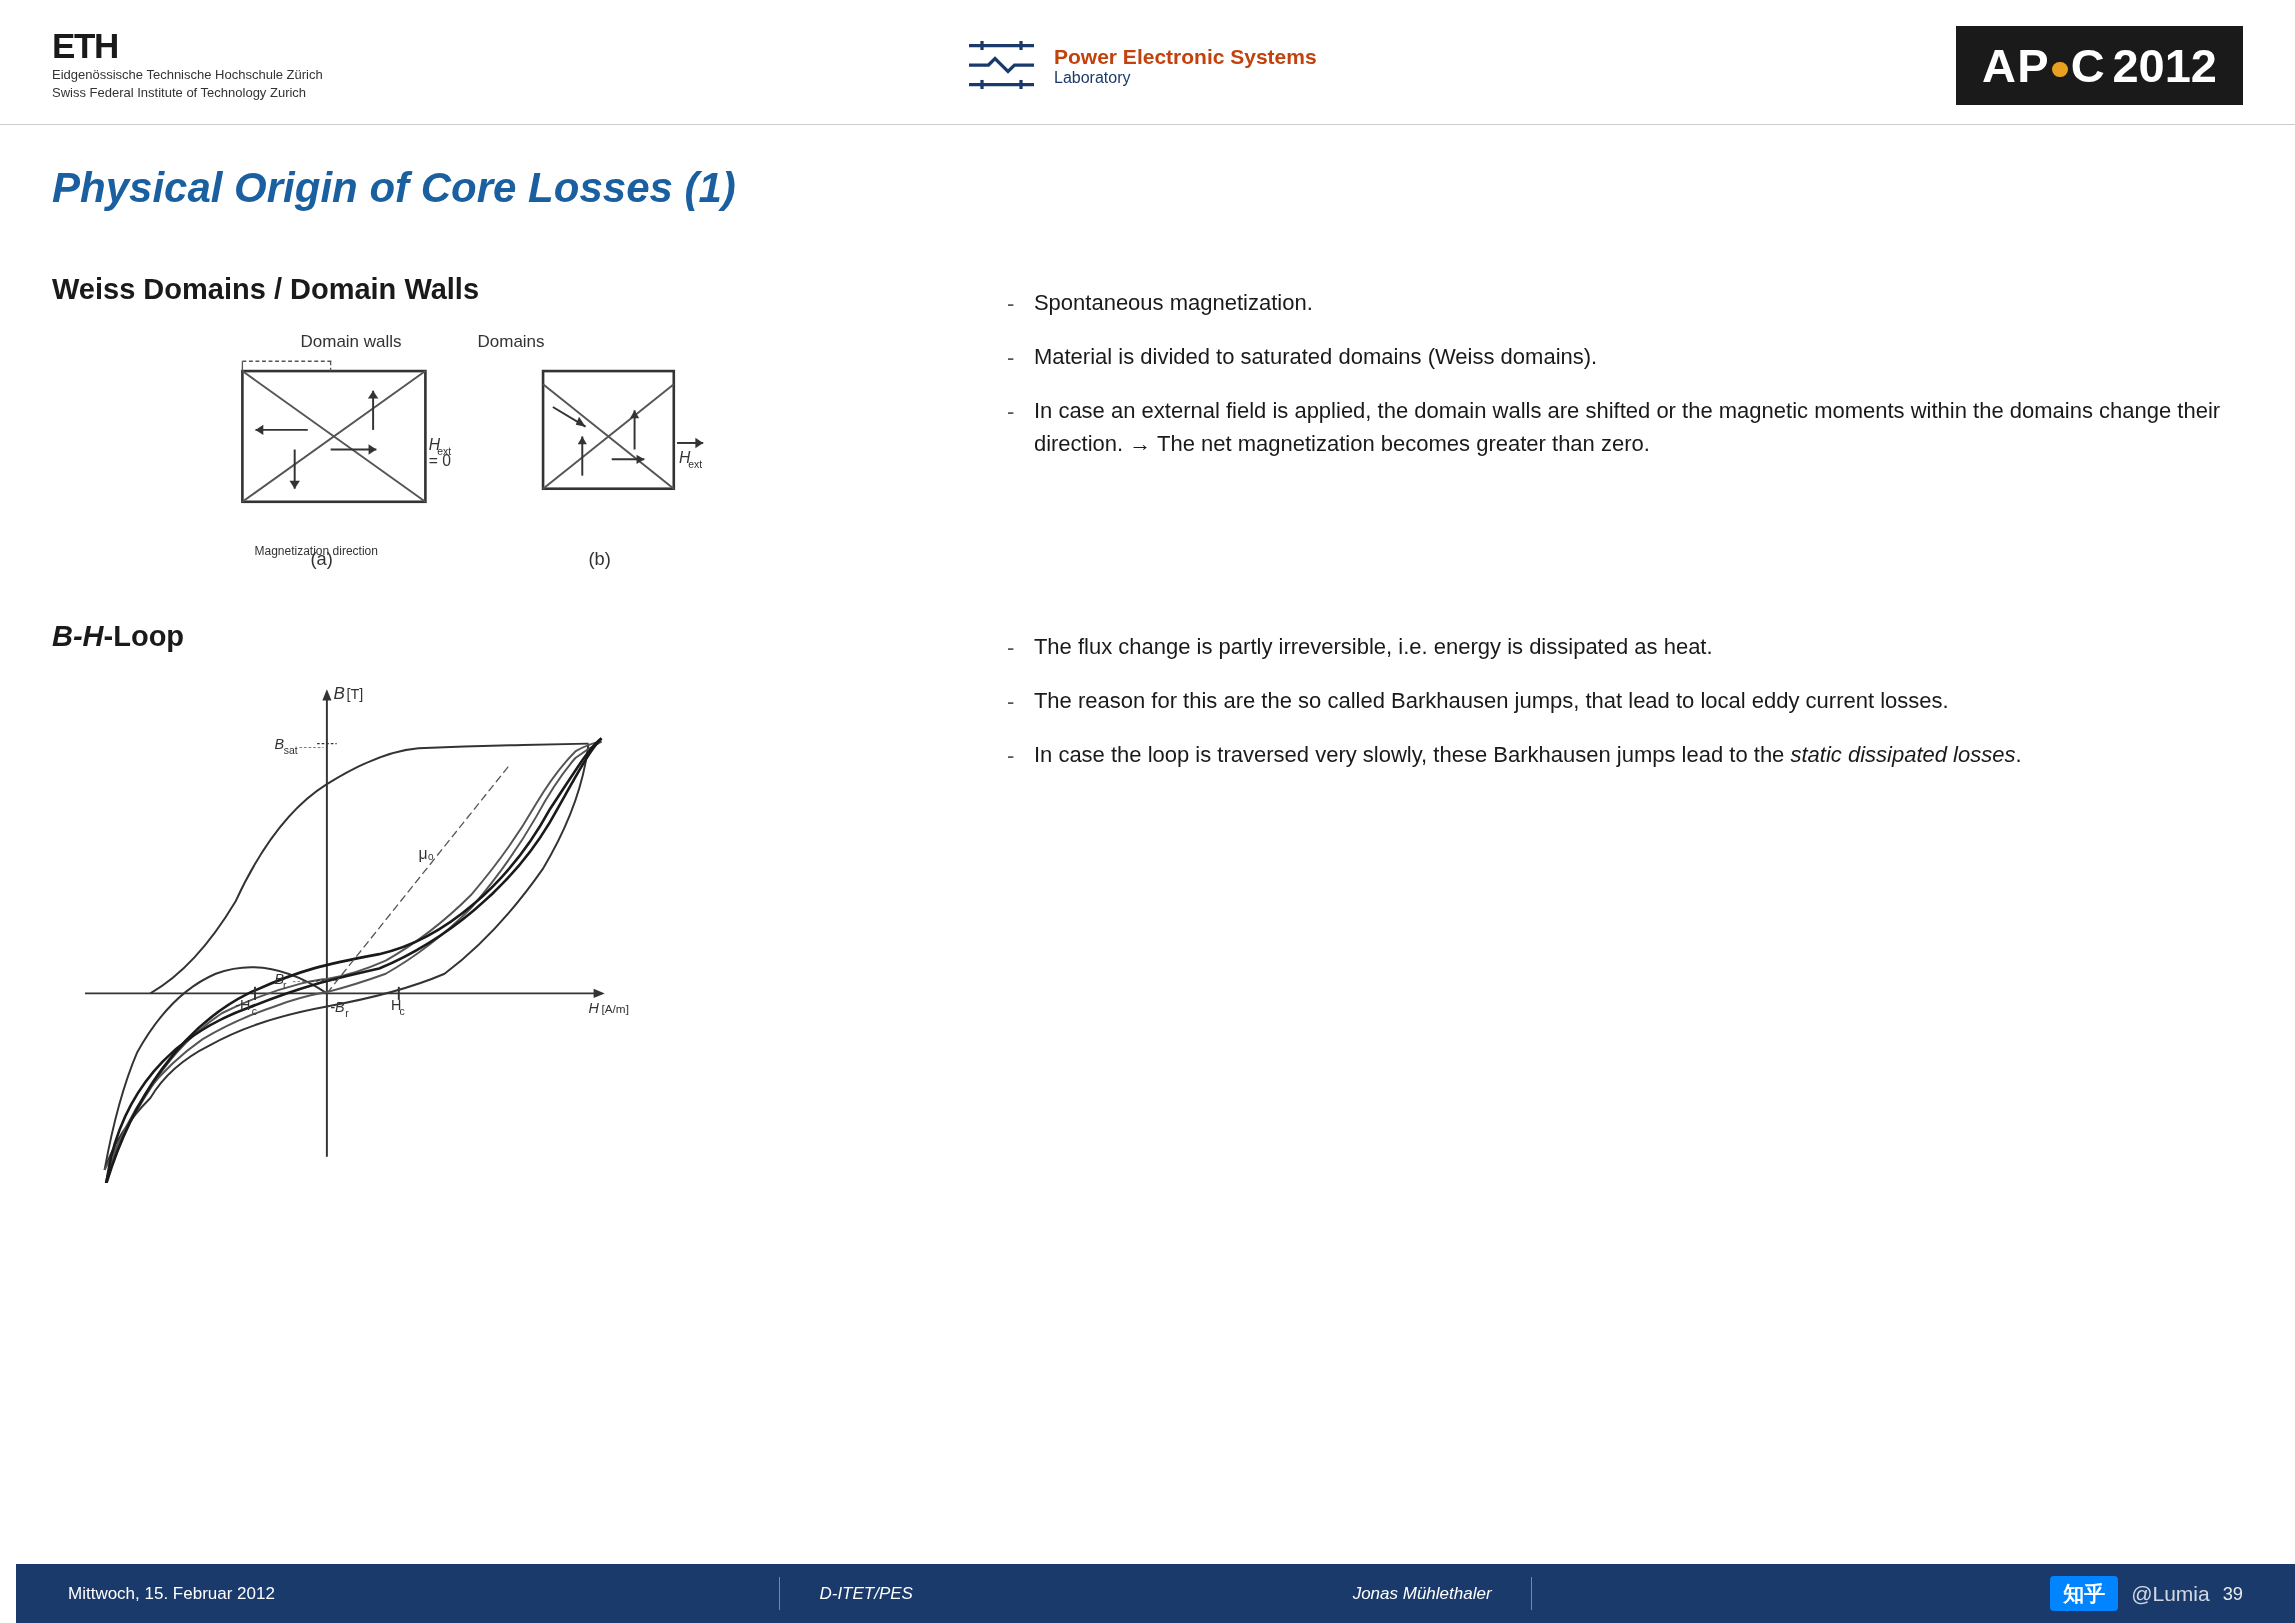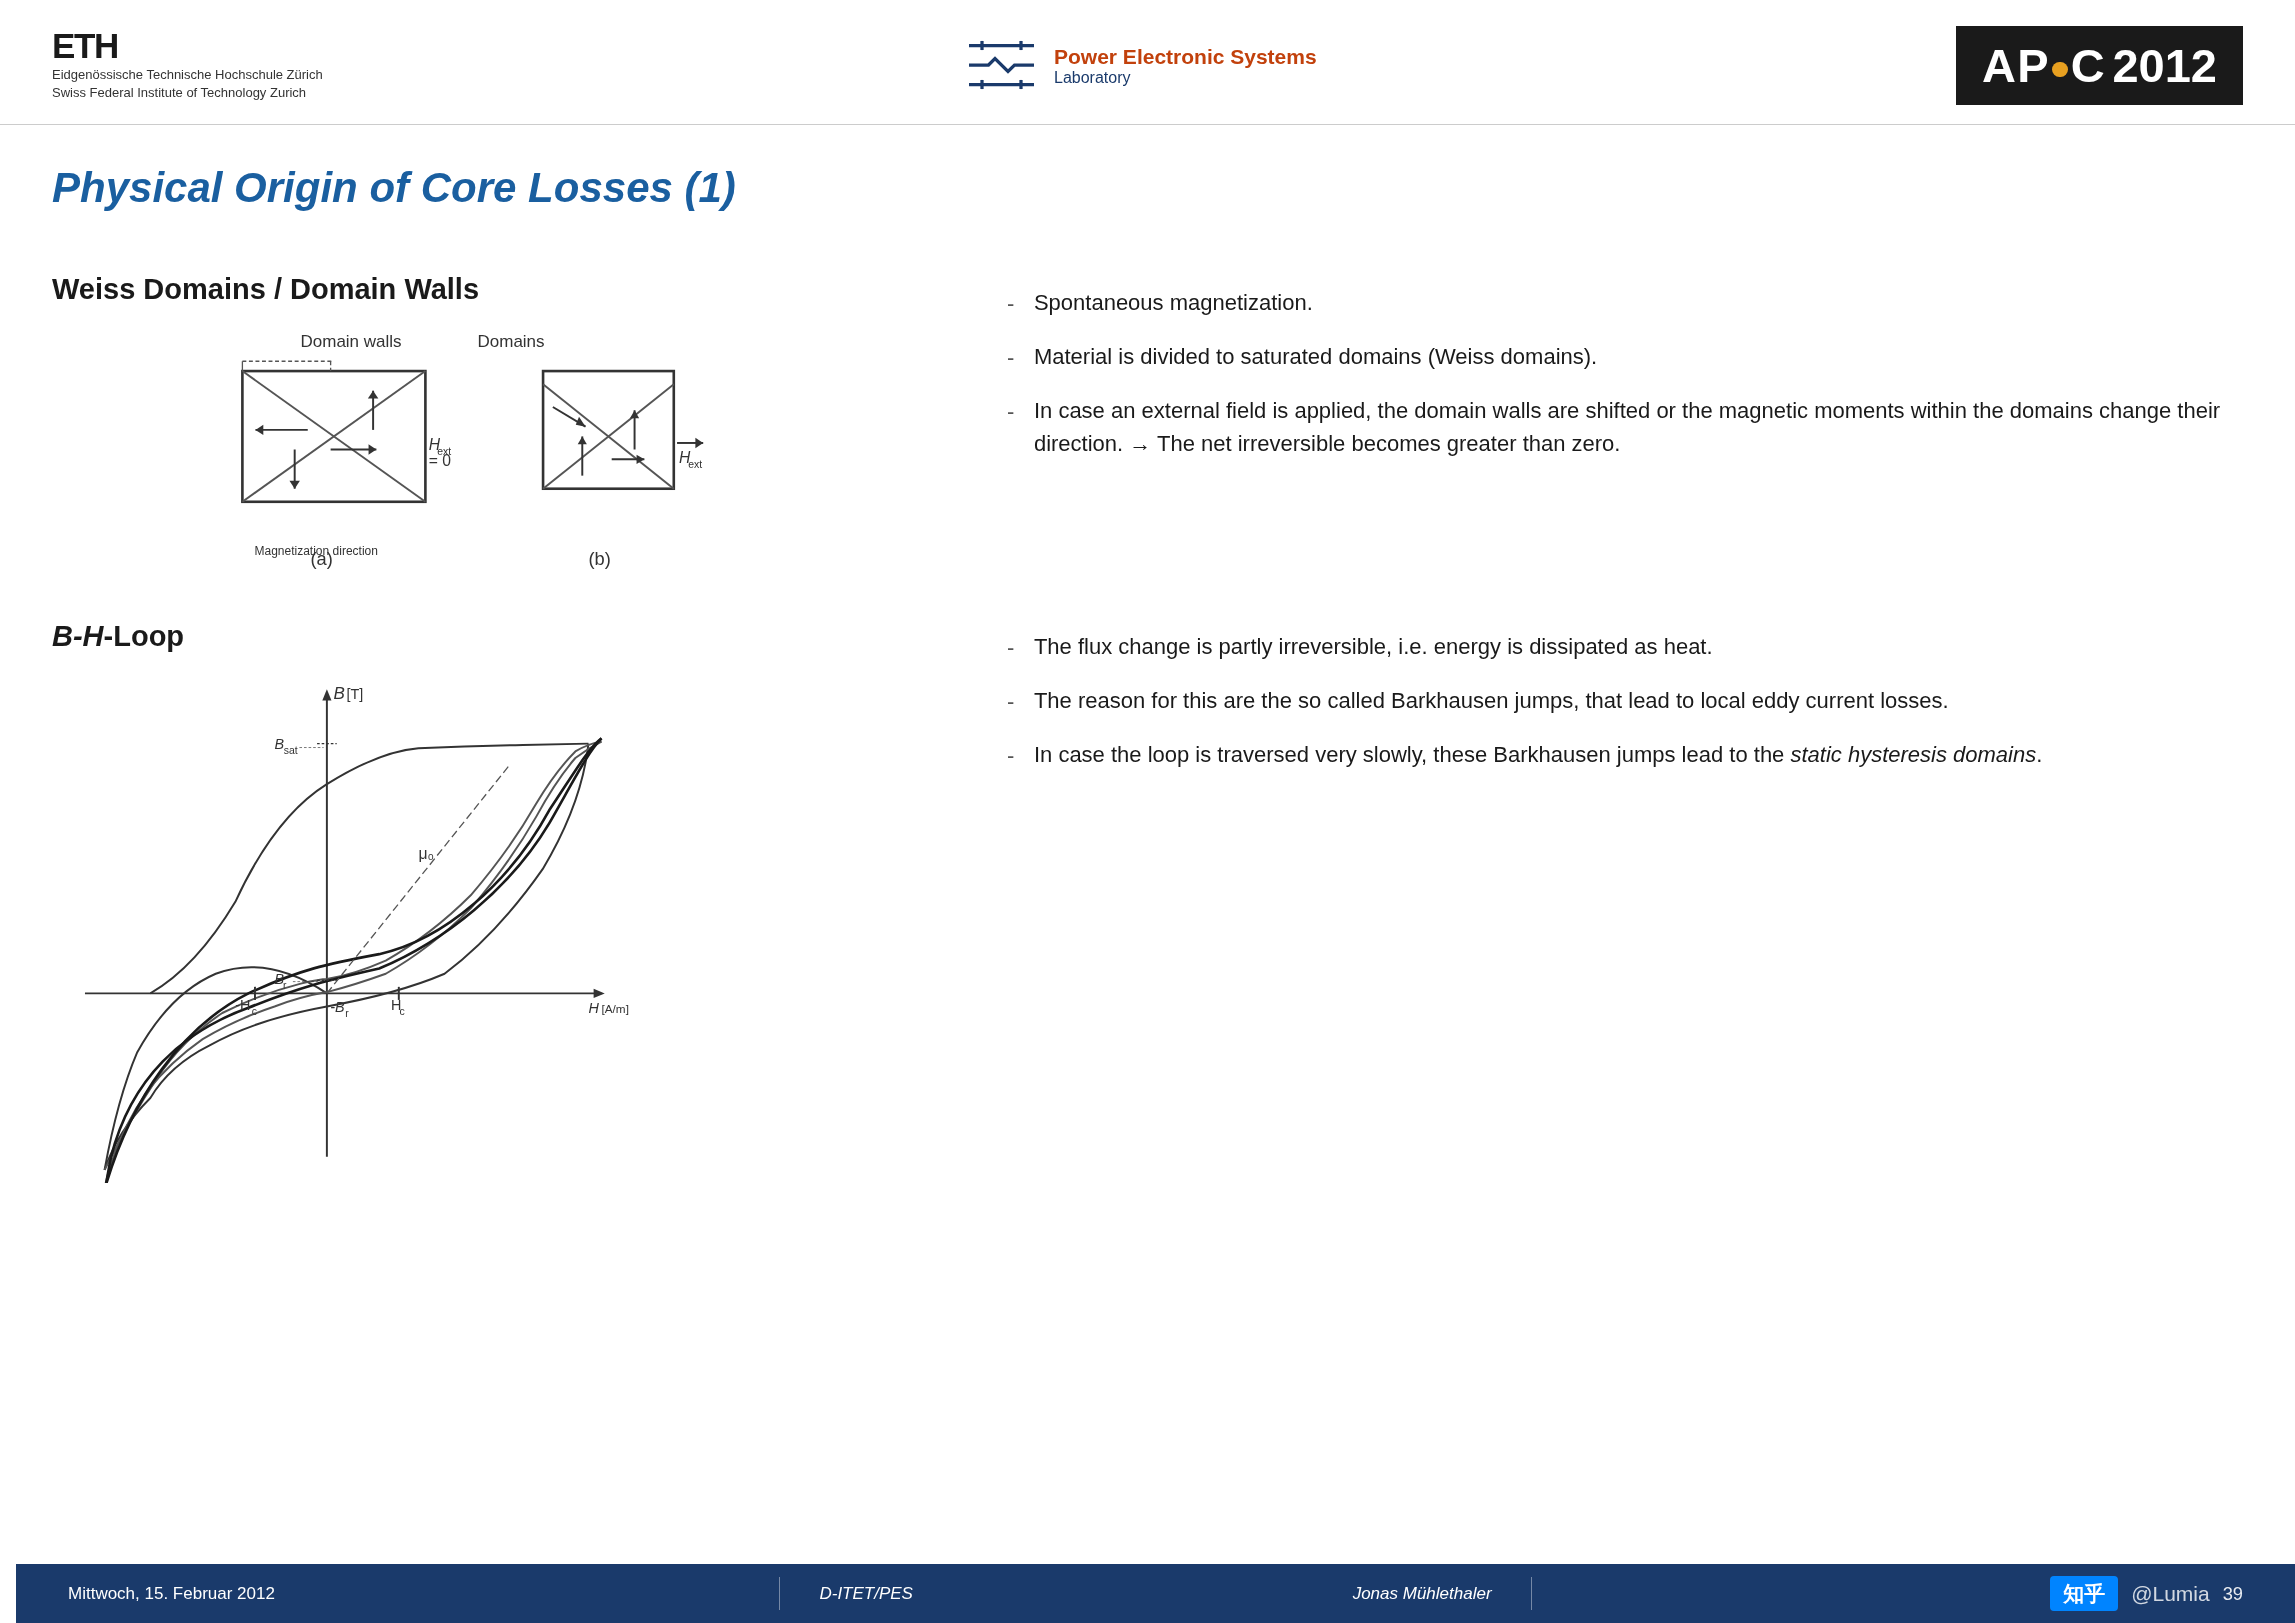--- a/index.html
+++ b/index.html
@@ -461,38 +461,38 @@
         <div class="bullet-item">
           <span class="bullet-dash">-</span>
           <span class="bullet-text">Spontaneous magnetization.</span>
         </div>
         <div class="bullet-item">
           <span class="bullet-dash">-</span>
           <span class="bullet-text">Material is divided to saturated domains (Weiss domains).</span>
         </div>
         <div class="bullet-item">
           <span class="bullet-dash">-</span>
-          <span class="bullet-text">In case an external field is applied, the domain walls are shifted or the magnetic moments within the domains change their direction. → The net irreversible becomes greater than zero.</span>
+          <span class="bullet-text">In case an external field is applied, the domain walls are shifted or the magnetic moments within the domains change their direction. → The net magnetization becomes greater than zero.</span>
         </div>
       </div>
 
       <div style="height: 131px;"></div>
 
       <div class="bullet-section">
         <div class="bullet-item">
           <span class="bullet-dash">-</span>
           <span class="bullet-text">The flux change is partly irreversible, i.e. energy is dissipated as heat.</span>
         </div>
         <div class="bullet-item">
           <span class="bullet-dash">-</span>
           <span class="bullet-text">The reason for this are the so called Barkhausen jumps, that lead to local eddy current losses.</span>
         </div>
         <div class="bullet-item">
           <span class="bullet-dash">-</span>
-          <span class="bullet-text">In case the loop is traversed very slowly, these Barkhausen jumps lead to the <em>static hysteresis domains</em>.</span>
+          <span class="bullet-text">In case the loop is traversed very slowly, these Barkhausen jumps lead to the <em>static dissipated losses</em>.</span>
         </div>
       </div>
     </div>
   </div>
 </div>
 
 <div class="footer">
   <span class="footer-left">Mittwoch, 15. Februar 2012</span>
   <div class="footer-divider"></div>
   <div class="footer-center">

